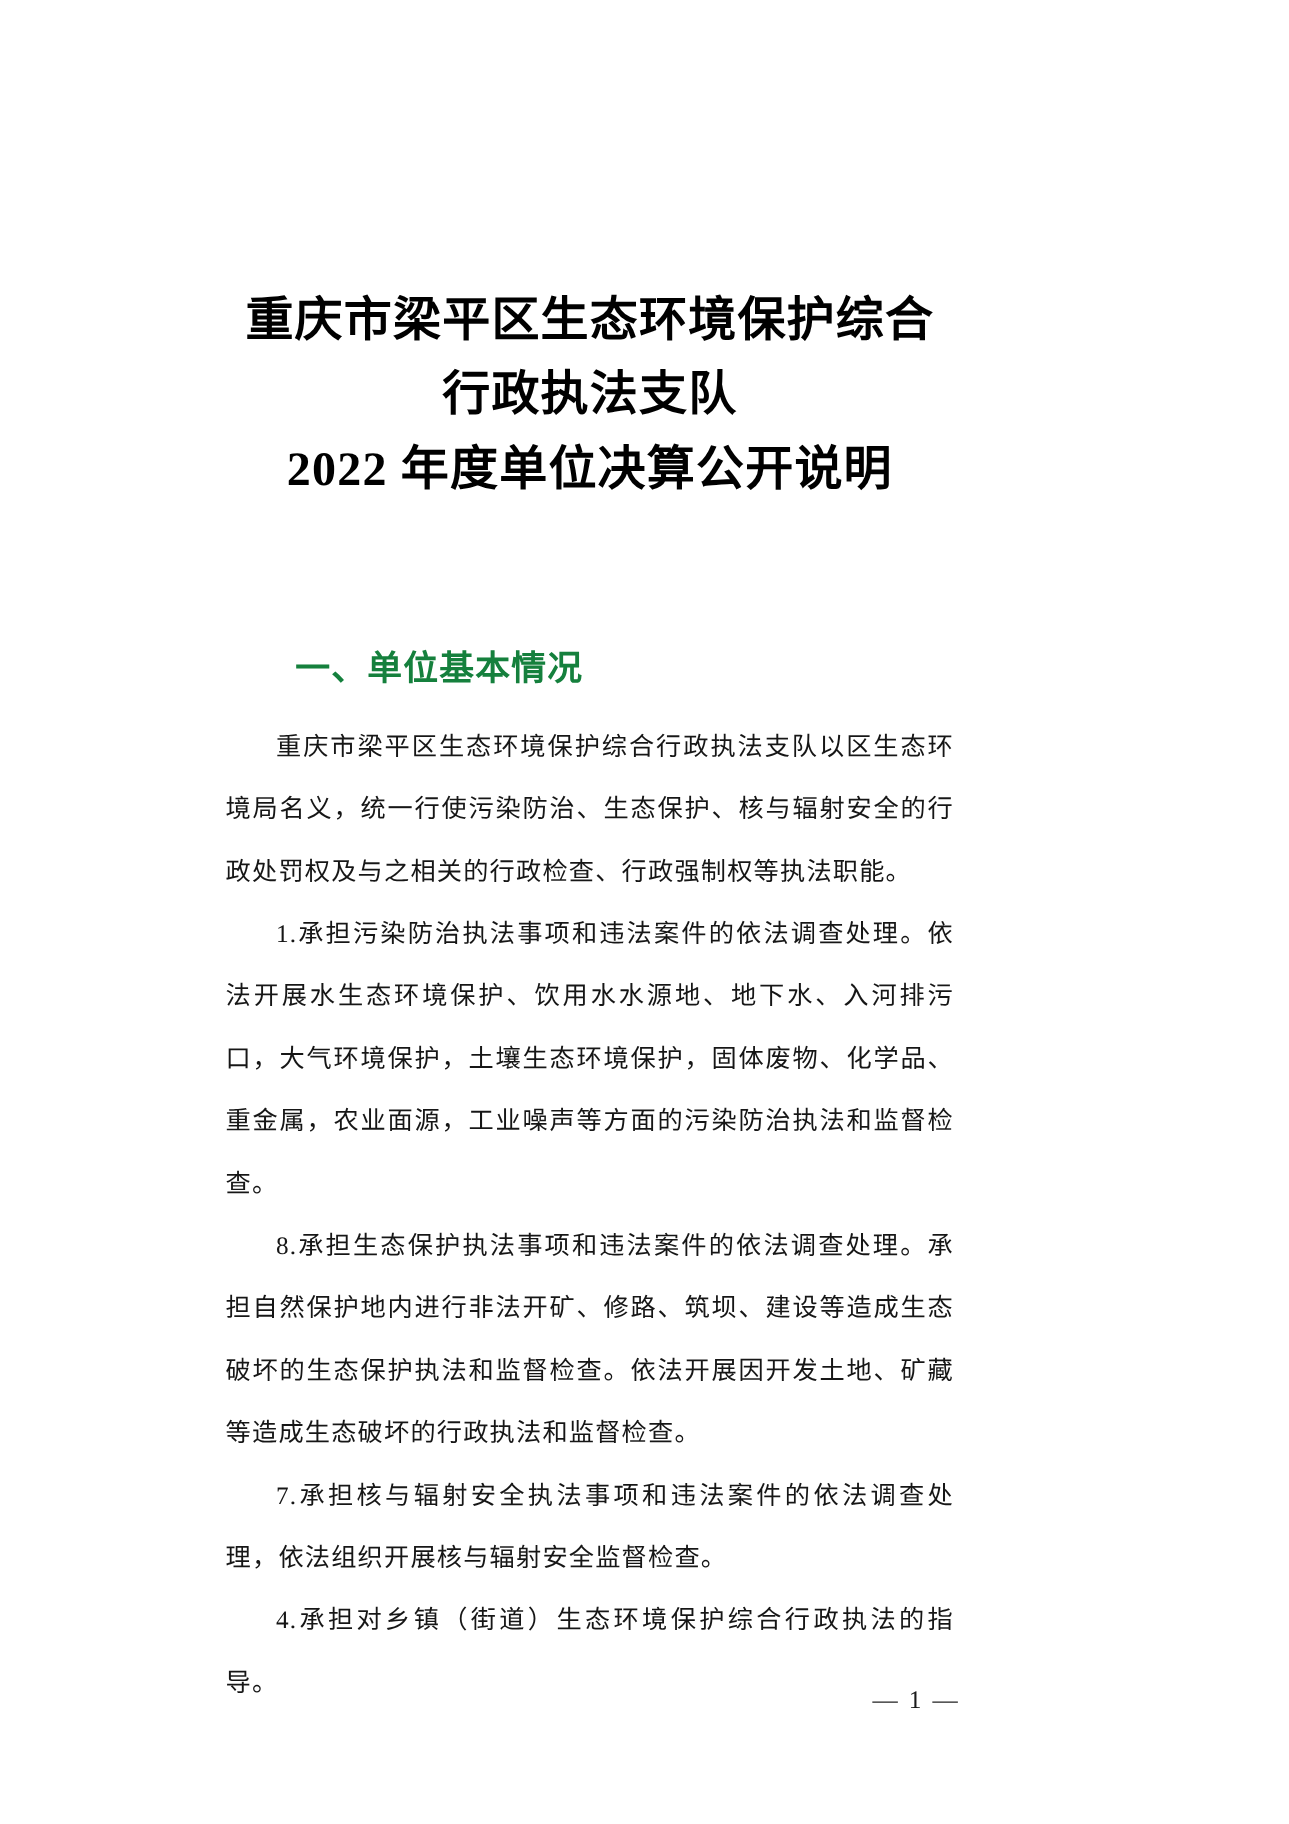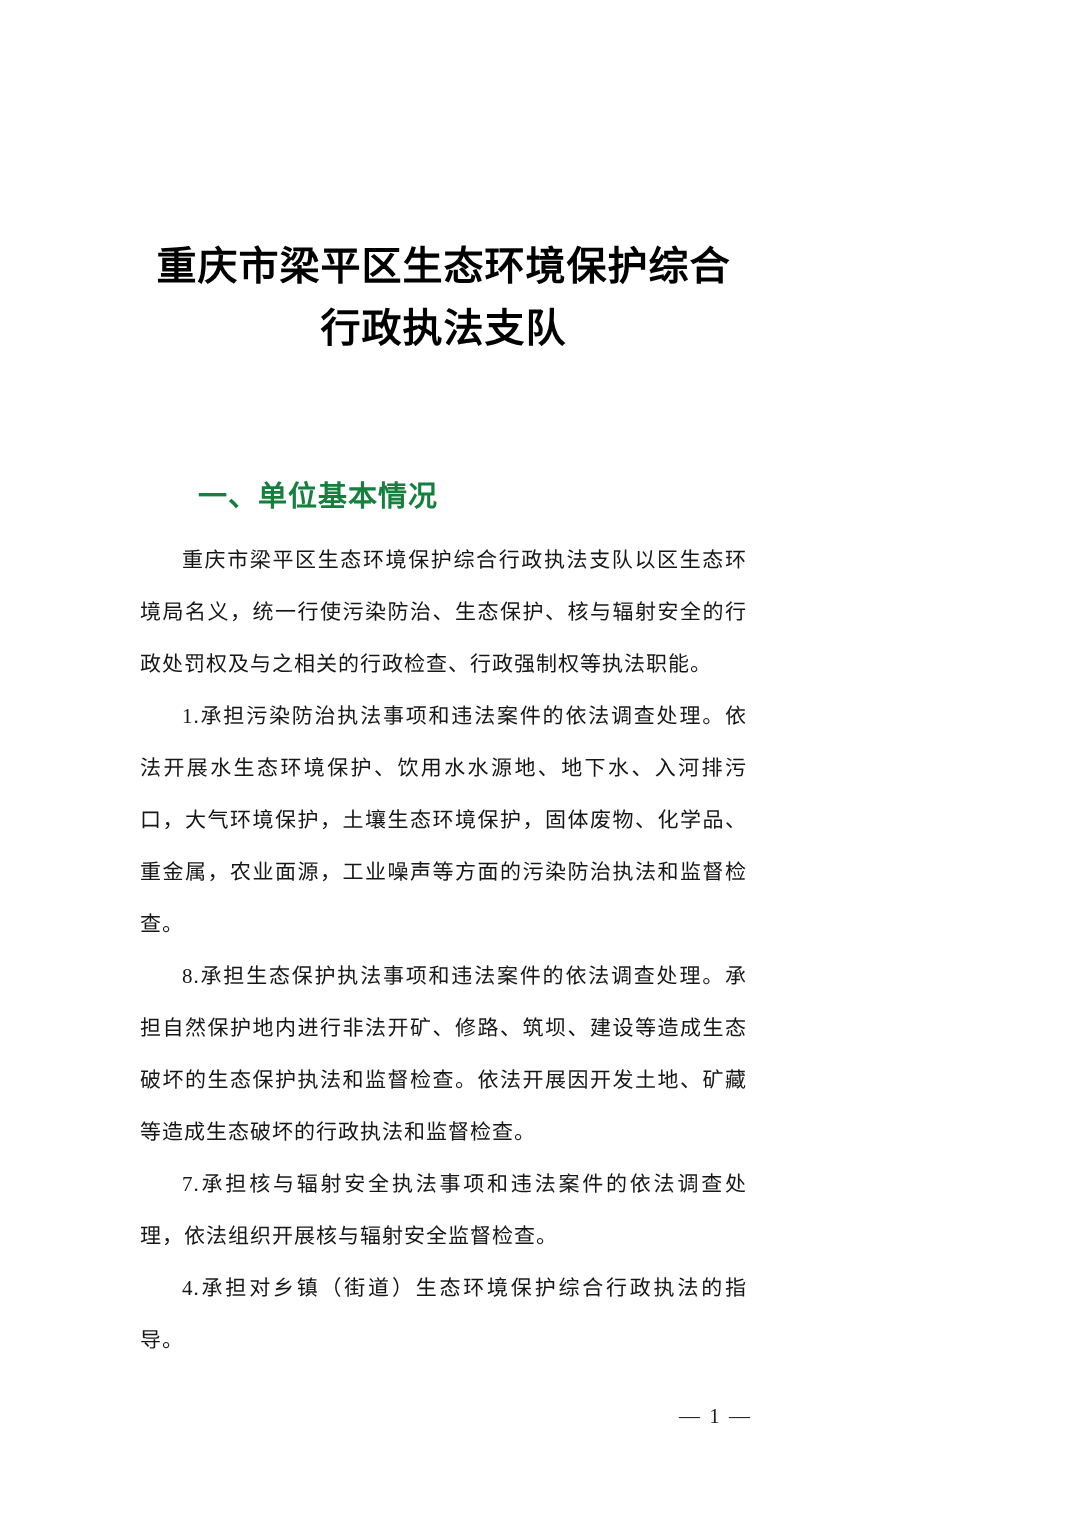--- a/index.html
+++ b/index.html
@@ -9,20 +9,21 @@
   }
   .page {
     position: relative;
     width: 886px;
     height: 1520px;
     background: #ffffff;
     box-sizing: border-box;
     padding: 236px 139px 0 140px;
     overflow: hidden;
     color: #101010;
+    margin-left: 48px;
   }
   .doc-title {
     font-family: "Liberation Serif", "DejaVu Serif", serif;
     font-weight: bold;
     font-size: 40px;
     line-height: 62px;
     text-align: center;
     color: #000000;
     letter-spacing: 1px;
   }
@@ -68,20 +69,21 @@
     letter-spacing: 2px;
   }
 </style>
 </head>
 <body>
 
 <div class="page">
 
   <div class="doc-title">
     <div>重庆市梁平区生态环境保护综合行政执法支队</div>
+    <div>2022 年度单位决算公开说明</div>
   </div>
 
   <div class="section-heading">一、单位基本情况</div>
 
 
   <div class="doc-body">
     <p>重庆市梁平区生态环境保护综合行政执法支队以区生态环境局名义，统一行使污染防治、生态保护、核与辐射安全的行政处罚权及与之相关的行政检查、行政强制权等执法职能。</p>
     <p>1.承担污染防治执法事项和违法案件的依法调查处理。依法开展水生态环境保护、饮用水水源地、地下水、入河排污口，大气环境保护，土壤生态环境保护，固体废物、化学品、重金属，农业面源，工业噪声等方面的污染防治执法和监督检查。</p>
     <p>8.承担生态保护执法事项和违法案件的依法调查处理。承担自然保护地内进行非法开矿、修路、筑坝、建设等造成生态破坏的生态保护执法和监督检查。依法开展因开发土地、矿藏等造成生态破坏的行政执法和监督检查。</p>
     <p>7.承担核与辐射安全执法事项和违法案件的依法调查处理，依法组织开展核与辐射安全监督检查。</p>

